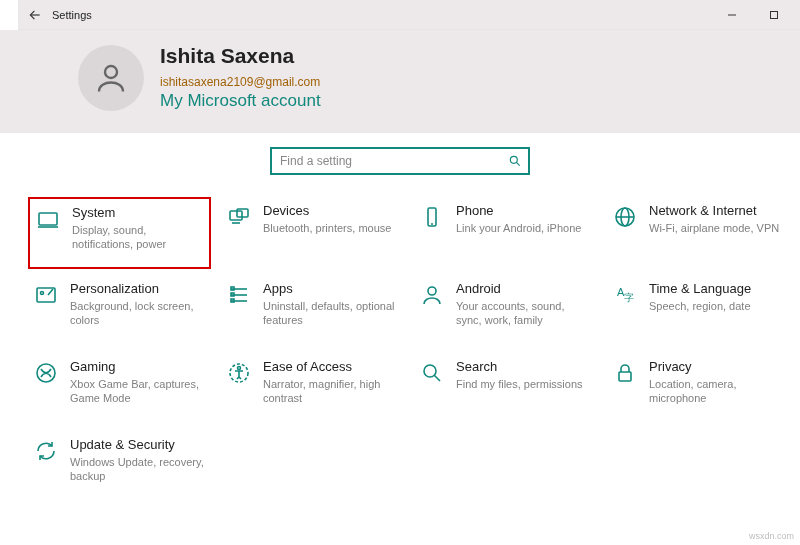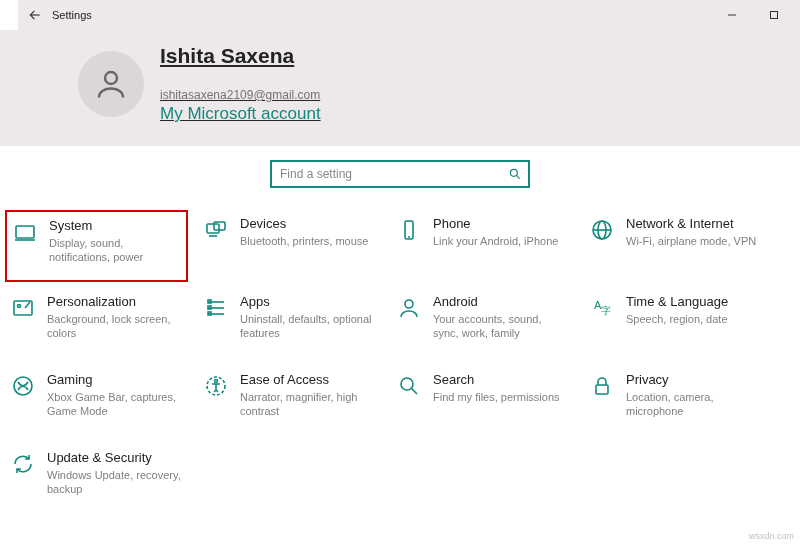--- a/index.html
+++ b/index.html
@@ -35,30 +35,29 @@
     width: 28px; height: 20px; display: flex; align-items: center; justify-content: center;
   }
 
   
   .header {
     background: #ede9ea;
     padding: 14px 0 22px 78px;
     display: flex;
     align-items: center;
     gap: 16px;
-    text-decoration: underline;
   }
   .avatar-circle {
     width: 66px; height: 66px;
     border-radius: 50%;
     background: #dbd7d8;
     display: flex; align-items:center; justify-content:center;
   }
   .user-text .name { font-size: 21px; font-weight: 600; color: #222; }
-  .user-text .email { font-size: 12px; color: #737373; margin-top: 20px; }
+  .user-text .email { font-size: 12px; color: #a16207; margin-top: 7px; }
   .user-text .mslink { font-size: 17px; color: #12897d; margin-top: 2px; }
 
   
   .search-row {
     display: flex; justify-content:center;
     padding: 14px 0 20px 0;
     background: #fff;
   }
   .search-box {
     width: 260px; height: 28px;
@@ -75,21 +74,21 @@
   }
   .search-box input::placeholder { color: #888; }
   .search-box .sicon { display:flex; align-items:center; }
 
   
   .grid {
     display: grid;
     grid-template-columns: repeat(4, 183px);
     grid-template-rows: repeat(4, 72px);
     gap: 6px 10px;
-    padding: 2px 14px 0 5px;
+    padding: 2px 14px 0 28px;
   }
   .tile {
     display: flex;
     align-items: flex-start;
     padding: 6px 6px 4px 4px;
     gap: 10px;
     cursor: default;
   }
   .tile .ticon {
     width: 28px; height: 28px;

